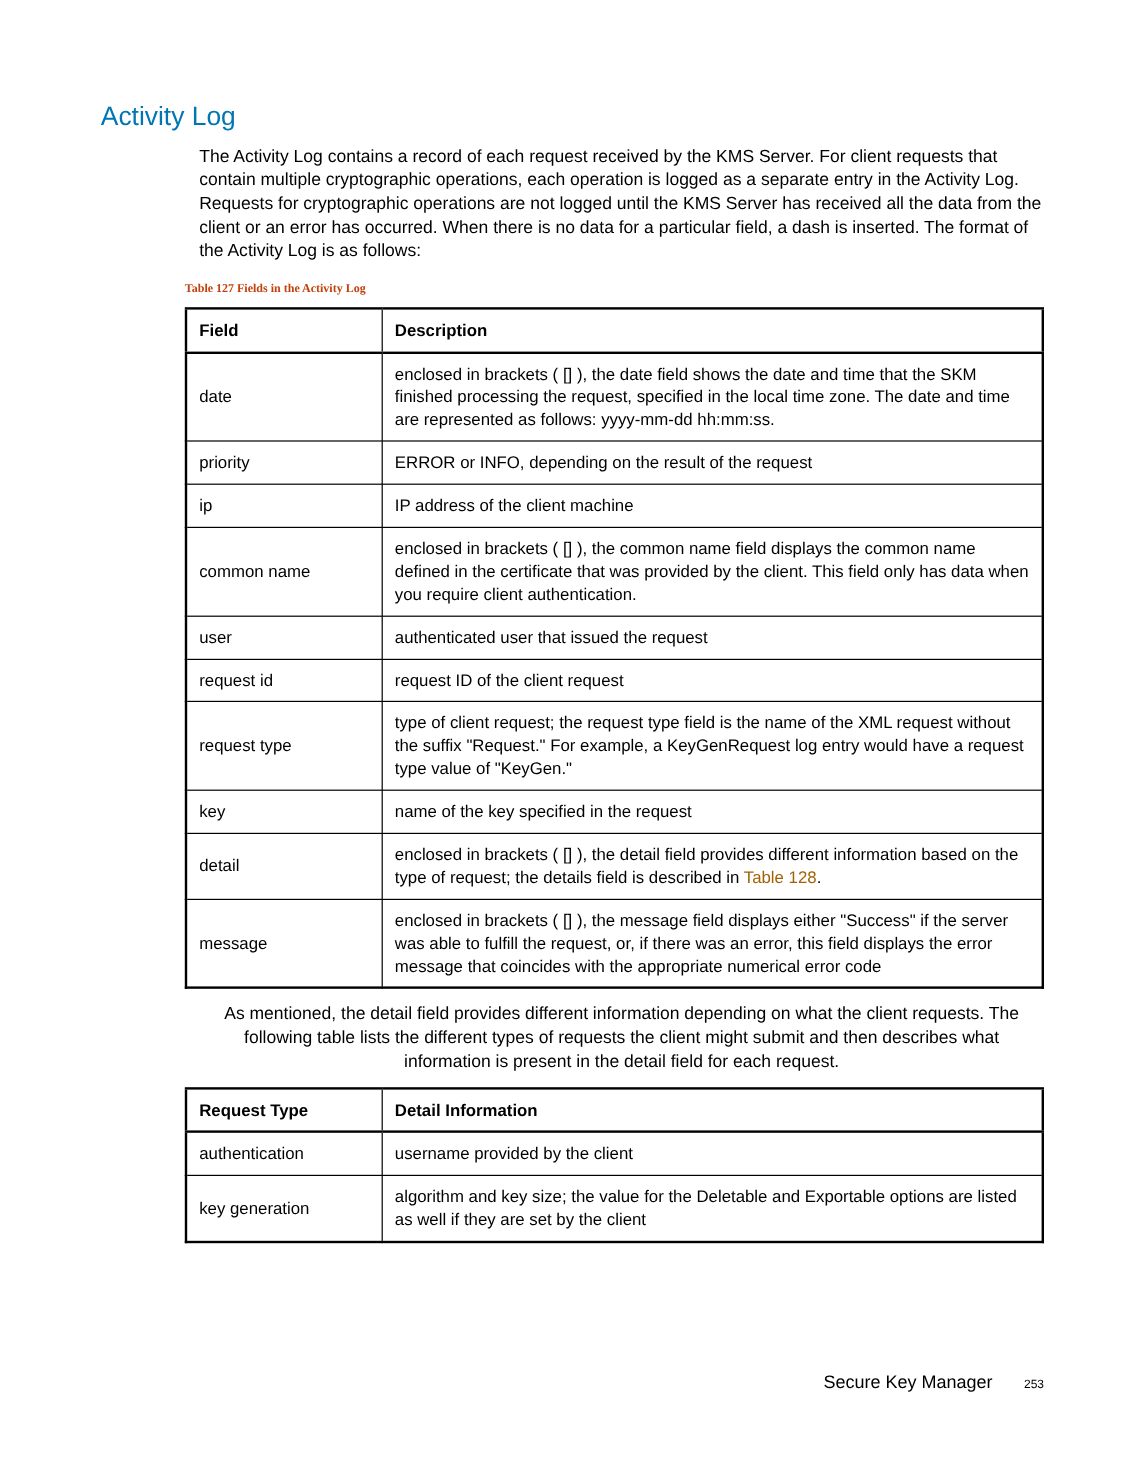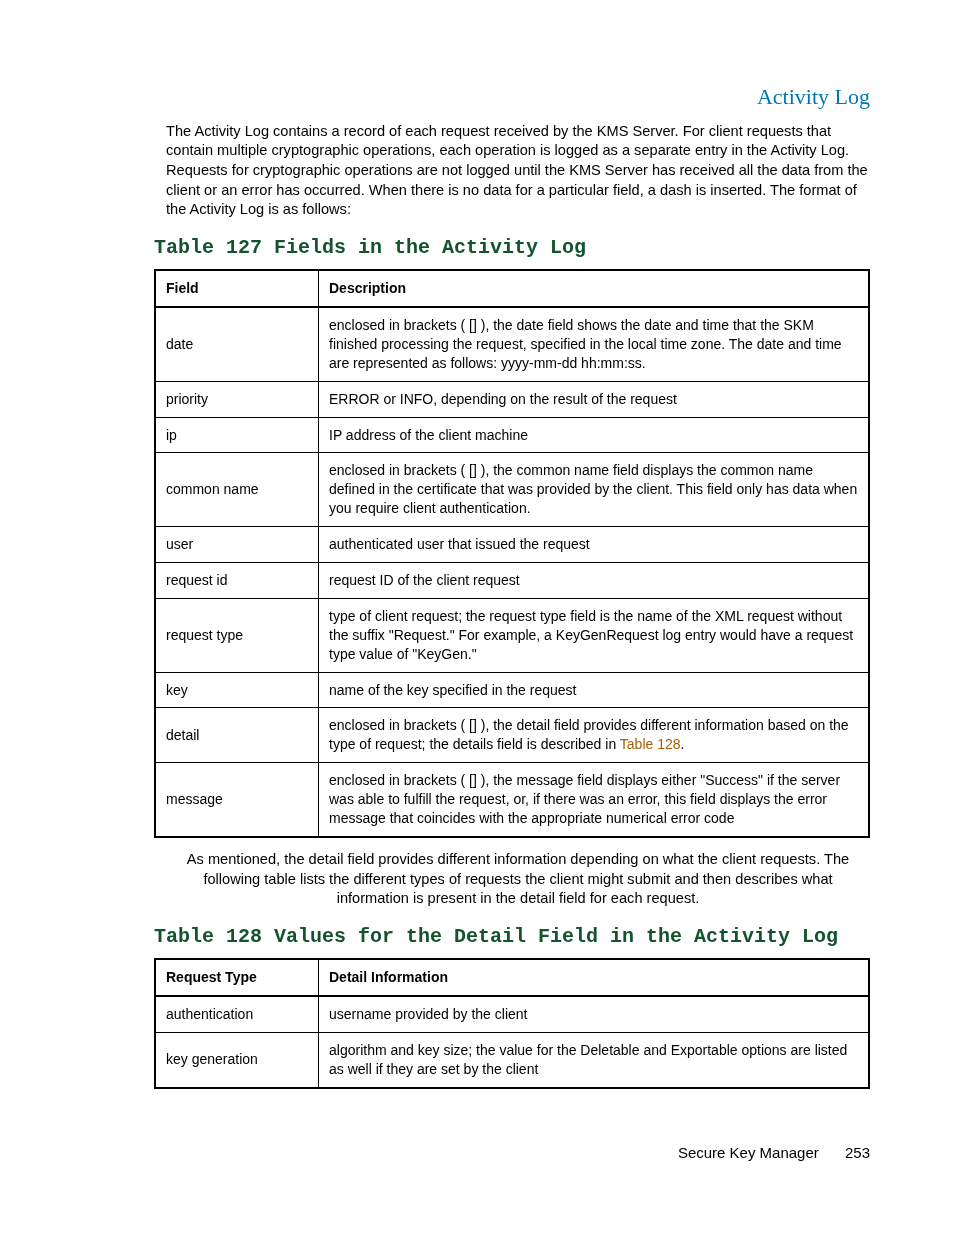--- a/index.html
+++ b/index.html
@@ -16,40 +16,39 @@
     color: #000;
     line-height: 1.35;
     position: relative;
   }
   .page {
     box-sizing: border-box;
     padding: 82px 84px 0 84px;
     width: 954px;
   }
   h2.heading {
-    font-family: Liberation Serif, serif;
+    font-family: Liberation Sans, sans-serif;
     font-stretch: condensed;
     font-size: 22px;
     font-weight: 400;
     color: #0077b3;
     margin: 0 0 10px 0;
-    text-align: right;
   }
   .body-block {
     margin-left: 70px;
   }
   p {
     margin: 0 0 10px 12px;
   }
   .table-title {
-    font-family: Liberation Mono, monospace;
+    font-family: Liberation Serif, serif;
     font-stretch: condensed;
-    font-size: 20px;
+    font-size: 10px;
     font-weight: 700;
-    color: #14532d;
+    color: #c2410c;
     margin: 14px 0 8px 0;
   }
   table {
     border-collapse: collapse;
     width: 100%;
     font-size: 14px;
   }
   table th, table td {
     border: 1px solid #000;
     padding: 8px 10px;
@@ -76,21 +75,21 @@
     text-decoration: none;
   }
   .footer {
     position: absolute;
     bottom: 72px;
     right: 84px;
     font-size: 15px;
   }
   .footer .pn {
     margin-left: 22px;
-    font-size: 15px;
+    font-size: 10px;
   }
 </style>
 </head>
 <body>
 
 <div class="page">
 
   <h2 class="heading">Activity Log</h2>
 
   <div class="body-block">
@@ -147,21 +146,20 @@
         </tr>
         <tr>
           <td>message</td>
           <td>enclosed in brackets ( [] ), the message field displays either "Success" if the server was able to fulfill the request, or, if there was an error, this field displays the error message that coincides with the appropriate numerical error code</td>
         </tr>
       </tbody>
     </table>
 
     <p style="margin-top:12px;text-align:center;">As mentioned, the detail field provides different information depending on what the client requests. The following table lists the different types of requests the client might submit and then describes what information is present in the detail field for each request.</p>
 
-    <div class="table-title">Table 128 Values for the Detail Field in the Activity Log</div>
 
     <table>
       <thead>
         <tr>
           <th class="col-narrow">Request Type</th>
           <th>Detail Information</th>
         </tr>
       </thead>
       <tbody>
         <tr>

